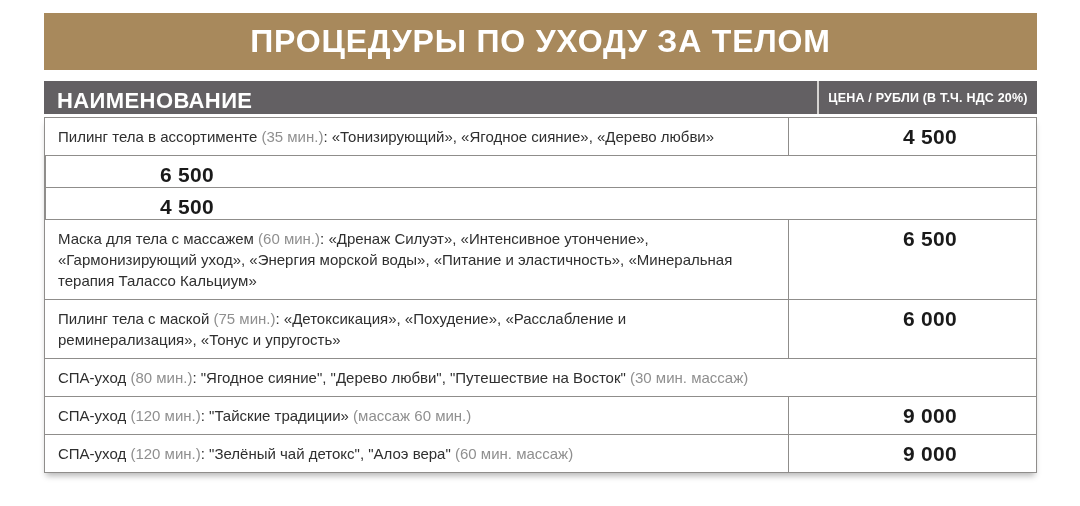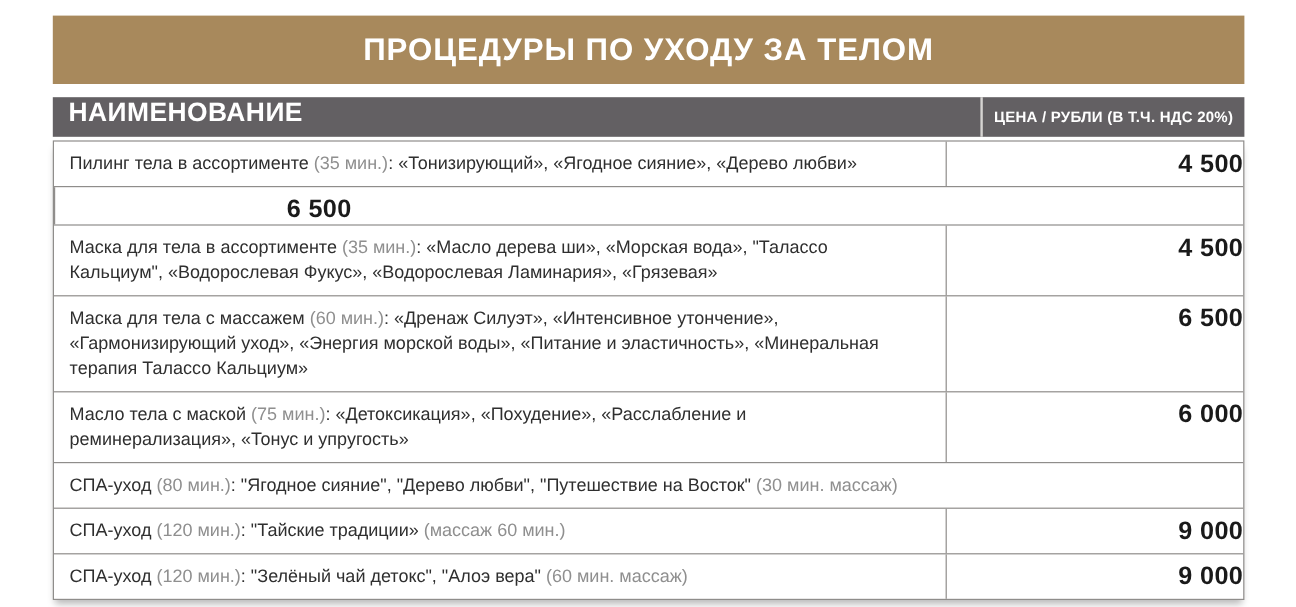--- a/index.html
+++ b/index.html
@@ -17,27 +17,27 @@
     font-family:"Liberation Sans",sans-serif;
     -webkit-font-smoothing:antialiased;
   }
   .page{padding:13px 43px 0 44px;}
   .banner{
     background:var(--banner-bg);
     height:57px;
     display:flex;align-items:center;justify-content:center;
   }
   .banner h1{
-    color:#ffffff;font-size:26px;font-weight:700;
+    color:#ffffff;font-size:32px;font-weight:700;
     letter-spacing:0.8px;white-space:nowrap;
   }
   .price-table{margin-top:11px;}
   .t-head{
     background:var(--header-bg);
-    height:33px;display:flex;align-items:flex-start;
+    height:33px;display:flex;align-items:flex-end;
   }
   .th{color:#ffffff;font-weight:700;}
   .th.name{
     flex:1;padding-left:13px;font-size:22px;letter-spacing:0.4px;
   }
   .th.price{
     width:220px;text-align:center;font-size:12.5px;letter-spacing:0.2px;
     border-left:2px solid #d6d4d2;
     align-self:stretch;display:flex;align-items:center;justify-content:center;
   }
@@ -48,21 +48,21 @@
   }
   .t-row{display:flex;}
   .t-row:not(:last-child){border-bottom:1px solid var(--border);}
   .td.name{
     flex:1;padding:8px 24px 8px 13px;
     font-size:15px;line-height:21px;color:var(--text);
   }
   .td.name .muted{color:var(--muted-text);}
   .td.price{
     width:248px;border-left:1px solid var(--border);
-    text-align:right;padding-top:7px;
+    text-align:center;padding-top:7px;
     font-size:21px;font-weight:700;color:var(--price-text);
     letter-spacing:0.3px;
     padding-left:35px;
   }
 </style>
 </head>
 <body>
 
 <div class="page">
 
@@ -79,31 +79,30 @@
   <div class="t-row">
     <div class="td name"><span>Пилинг тела в ассортименте </span><span class="muted">(35 мин.)</span><span>: «Тонизирующий», «Ягодное сияние», «Дерево любви»</span></div>
     <div class="td price">4 500</div>
   </div>
 
   <div class="t-row">
     <div class="td price">6 500</div>
   </div>
 
   <div class="t-row">
-    <div class="td name"><span>Маска для тела в ассортименте </span><span class="muted">(35 мин.)</span><span>: «Масло дерева ши», «Морская вода», "Талассо Кальциум", «Водорослевая Фукус», «Водорослевая Ламинария», «Грязевая»</span></div>
     <div class="td price">4 500</div>
   </div>
 
   <div class="t-row">
     <div class="td name"><span>Маска для тела с массажем </span><span class="muted">(60 мин.)</span><span>: «Дренаж Силуэт», «Интенсивное утончение», «Гармонизирующий уход», «Энергия морской воды», «Питание и эластичность», «Минеральная терапия Талассо Кальциум»</span></div>
     <div class="td price">6 500</div>
   </div>
 
   <div class="t-row">
-    <div class="td name"><span>Масло тела с маской </span><span class="muted">(75 мин.)</span><span>: «Детоксикация», «Похудение», «Расслабление и реминерализация», «Тонус и упругость»</span></div>
+    <div class="td name"><span>Пилинг тела с маской </span><span class="muted">(75 мин.)</span><span>: «Детоксикация», «Похудение», «Расслабление и реминерализация», «Тонус и упругость»</span></div>
     <div class="td price">6 000</div>
   </div>
 
   <div class="t-row">
     <div class="td name"><span>СПА-уход </span><span class="muted">(80 мин.)</span><span>: "Ягодное сияние", "Дерево любви", "Путешествие на Восток" </span><span class="muted">(30 мин. массаж)</span></div>
   </div>
 
   <div class="t-row">
     <div class="td name"><span>СПА-уход </span><span class="muted">(120 мин.)</span><span>: "Тайские традиции» </span><span class="muted">(массаж 60 мин.)</span></div>
     <div class="td price">9 000</div>

